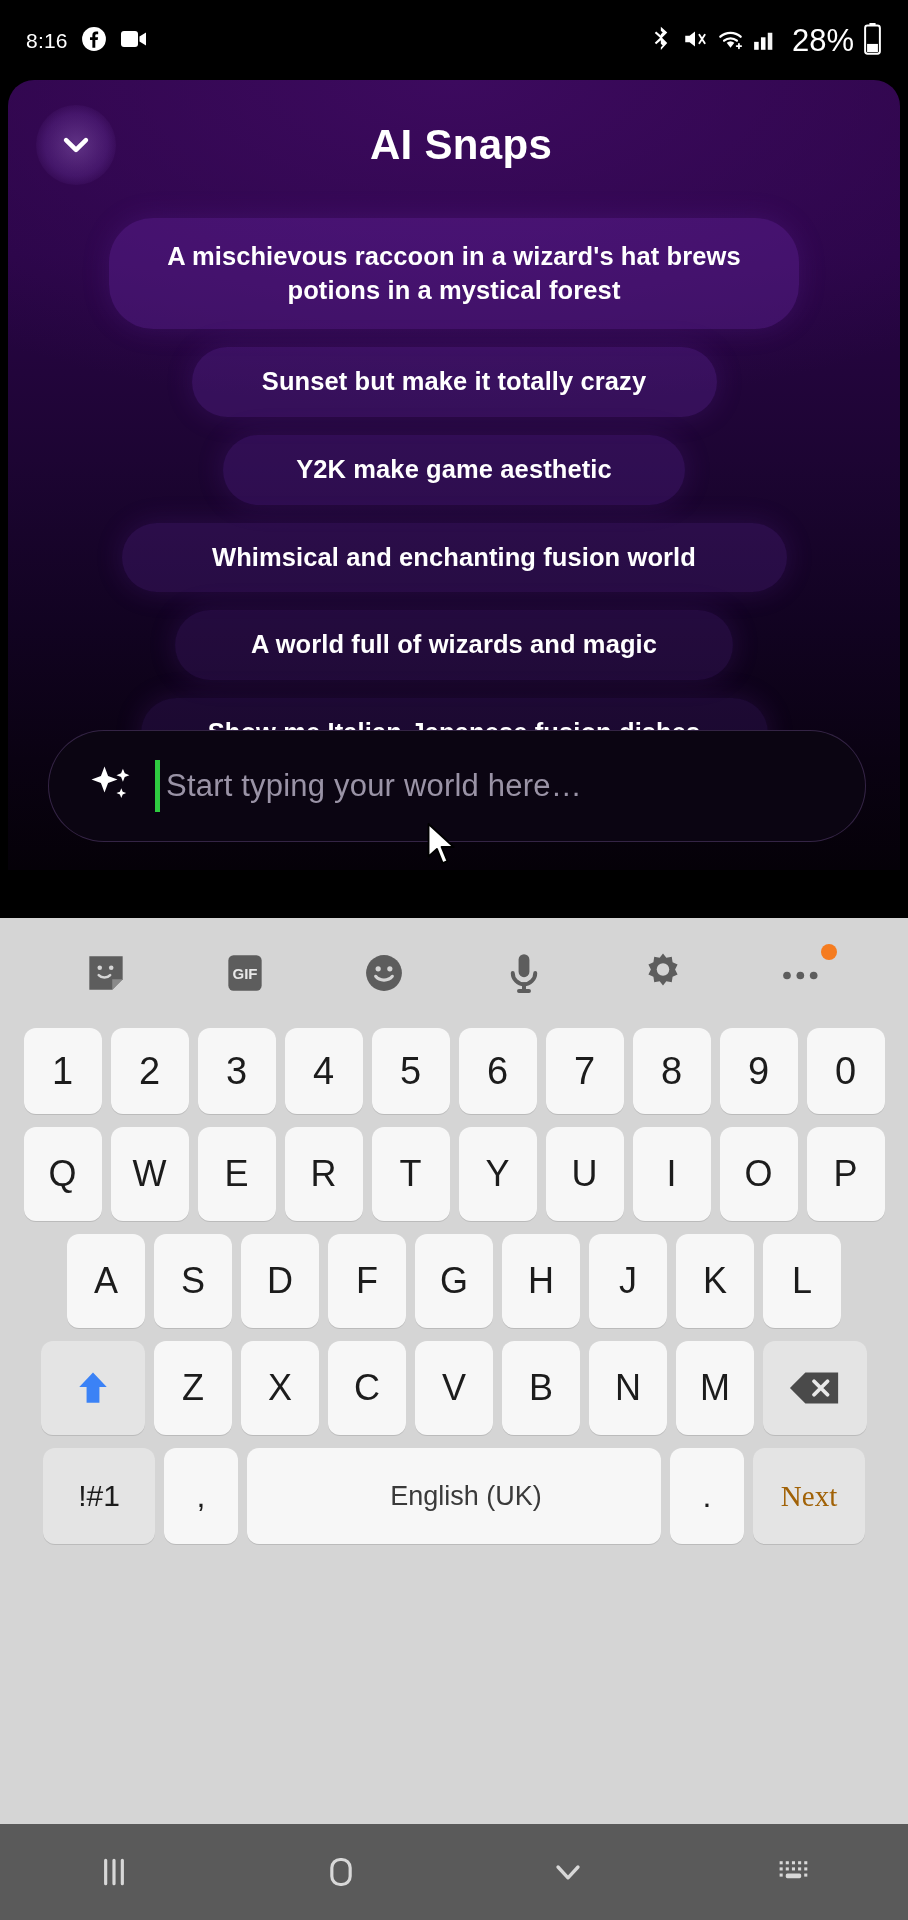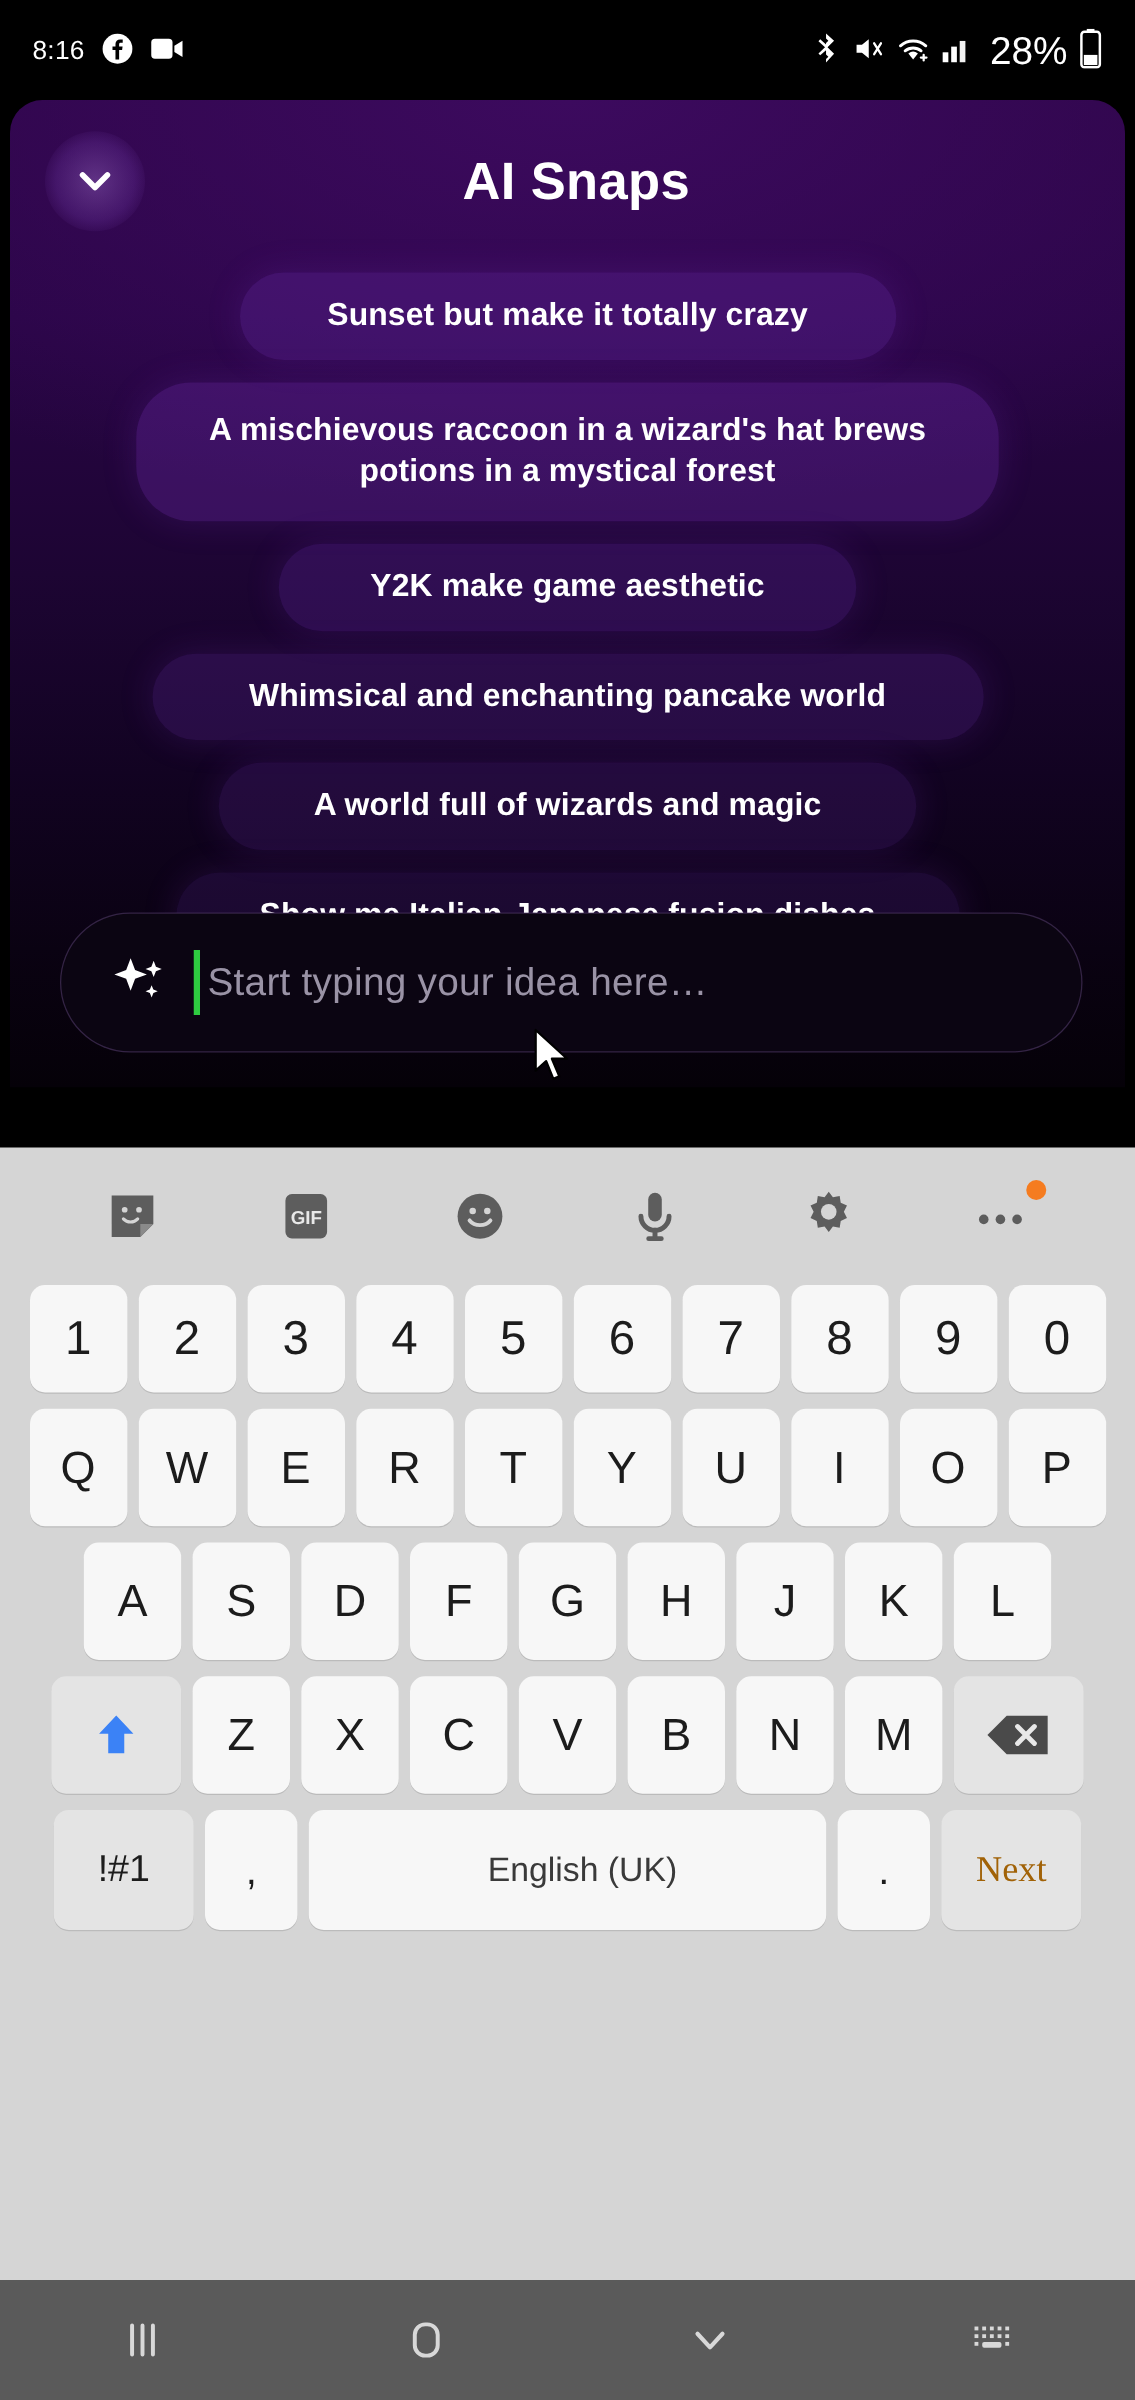--- a/index.html
+++ b/index.html
@@ -201,37 +201,37 @@
   <div class="panel-head">
     <div class="collapse-btn">
       <svg class="chev-d" viewBox="0 0 24 24">
         <path d="M5 8.5l7 7 7-7" stroke="#fff" stroke-width="3.2" fill="none" stroke-linecap="round" stroke-linejoin="round"></path>
       </svg>
     </div>
     <div class="panel-title">AI Snaps</div>
   </div>
 
   <div class="chips">
+    <div class="chip c0">A mischievous raccoon in a wizard's hat brews potions in a mystical forest</div>
     <div class="chip c1">Sunset but make it totally crazy</div>
-    <div class="chip c0">A mischievous raccoon in a wizard's hat brews potions in a mystical forest</div>
     <div class="chip c2">Y2K make game aesthetic</div>
-    <div class="chip c3">Whimsical and enchanting pancake world</div>
+    <div class="chip c3">Whimsical and enchanting fusion world</div>
     <div class="chip c4">A world full of wizards and magic</div>
     <div class="chip c5">Show me Italian-Japanese fusion dishes</div>
   </div>
 
   <div class="inputwrap">
     <div class="inputbar">
       <svg class="sparkle" viewBox="0 0 48 48">
         <path d="M18 6l3.3 8.7L30 18l-8.7 3.3L18 30l-3.3-8.7L6 18l8.7-3.3z" fill="#fff"></path>
         <path d="M35 8l1.7 4.3L41 14l-4.3 1.7L35 20l-1.7-4.3L29 14l4.3-1.7z" fill="#fff"></path>
         <path d="M33.5 26l1.3 3.2L38 30.5l-3.2 1.3L33.5 35l-1.3-3.2L29 30.5l3.2-1.3z" fill="#fff"></path>
       </svg>
       <div class="caret"></div>
-      <div class="placeholder">Start typing your idea here…</div>
+      <div class="placeholder">Start typing your world here…</div>
     </div>
   </div>
 
 </div>
 
 <div class="keyboard">
 
   <div class="kb-toolbar">
     <div class="kb-tool">
       <svg width="50" height="50" viewBox="0 0 24 24">

